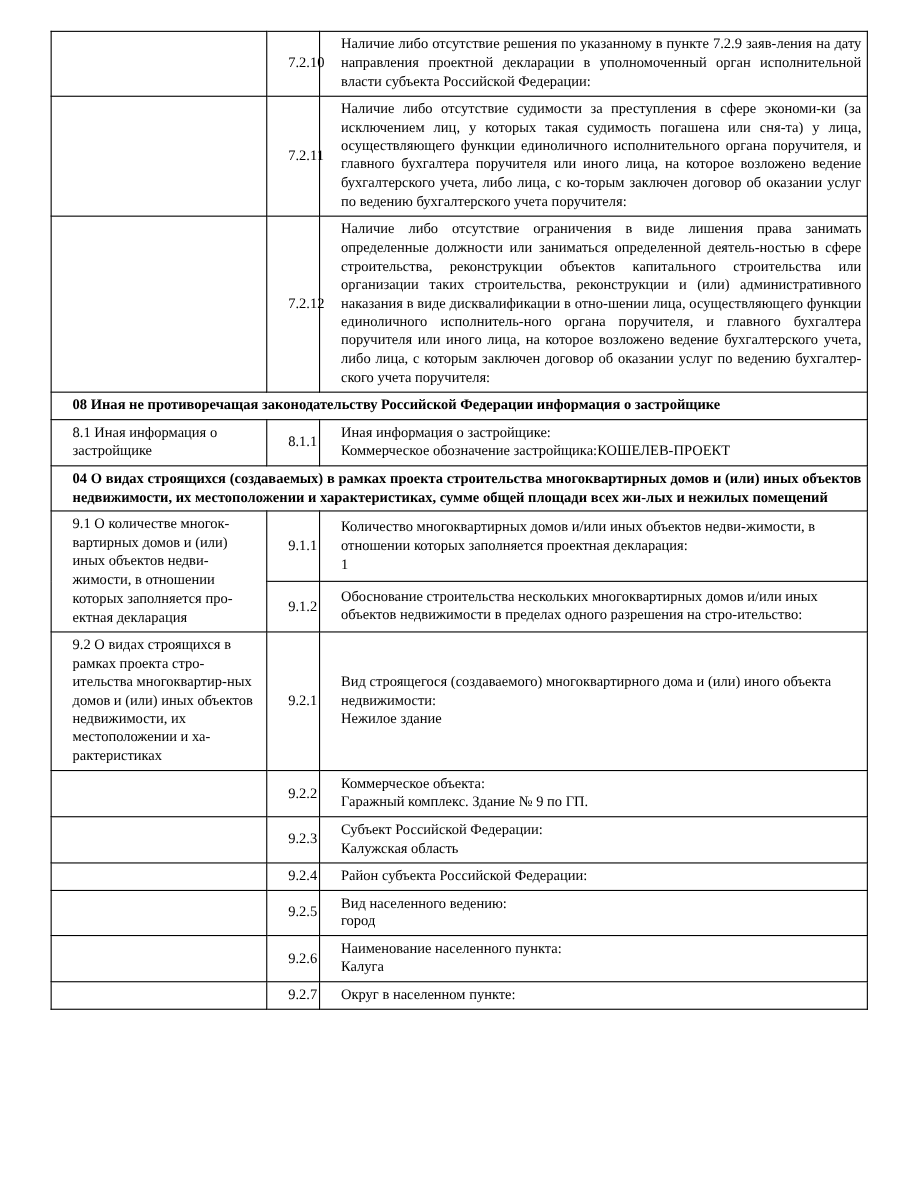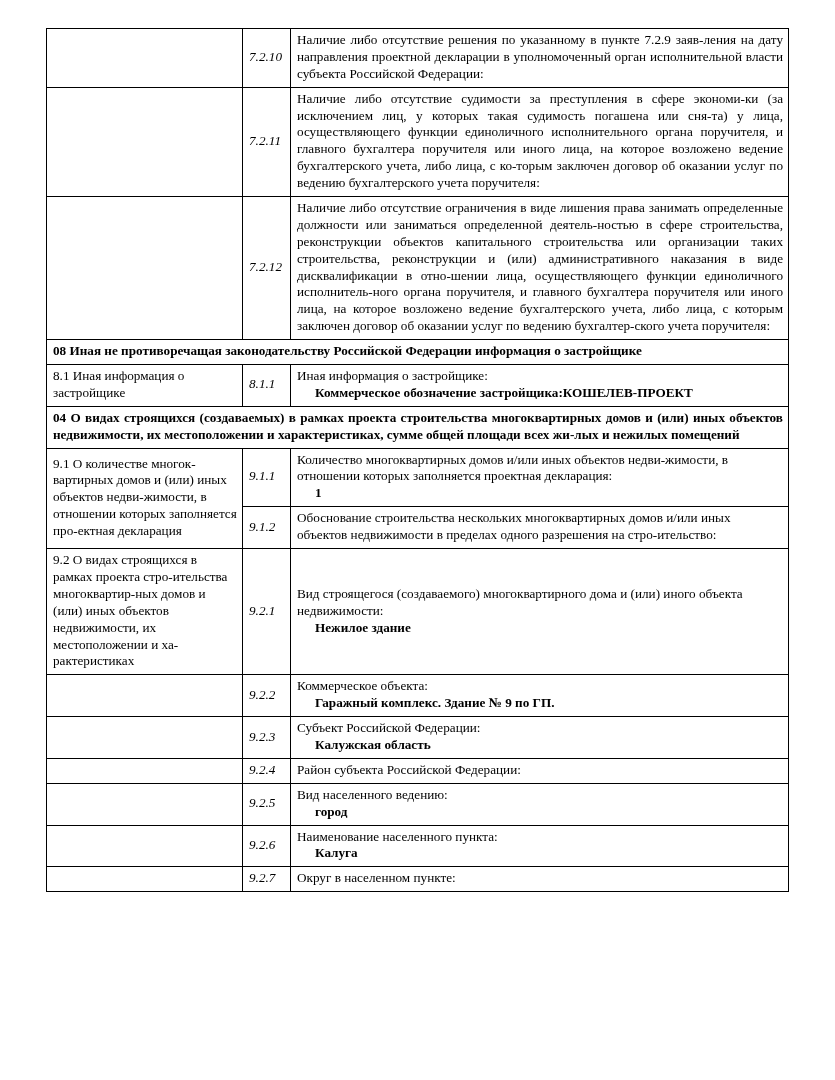--- a/index.html
+++ b/index.html
@@ -23,53 +23,51 @@
   table.decl {
     width: 743px;
     border-collapse: collapse;
     table-layout: fixed;
     font-size: 13.2px;
     line-height: 1.28;
   }
   table.decl td {
     border: 1px solid #000000;
     vertical-align: middle;
-    padding: 3px 5px 4px 6px;
+    padding: 3px 5px 4px 19px;
   }
   .col-a { width: 196px; }
   .col-b { width: 48px; }
   .col-c { width: auto; }
 
   td.label-cell {
     vertical-align: top;
     padding-top: 4px;
     margin-left: 48px;
   }
   td.code-cell {
     text-align: left;
     vertical-align: middle;
     padding-left: 6px;
-    font-style: italic;
   }
   td.full {
     padding: 3px 6px 4px 8px;
     font-weight: bold;
   }
   .just {
     text-align: justify;
     text-align-last: left;
     hyphens: manual;
   }
   .blk {
     display: block;
   }
   .val {
     display: block;
-    font-weight: bold;
-    margin-left: 18px;
+    font-weight: normal;
   }
 </style>
 </head>
 <body>
 
 <div class="page">
   <table class="decl">
     <colgroup>
       <col class="col-a">
       <col class="col-b">

